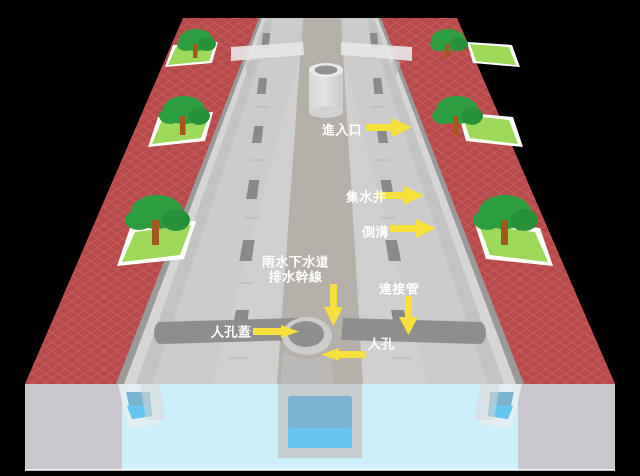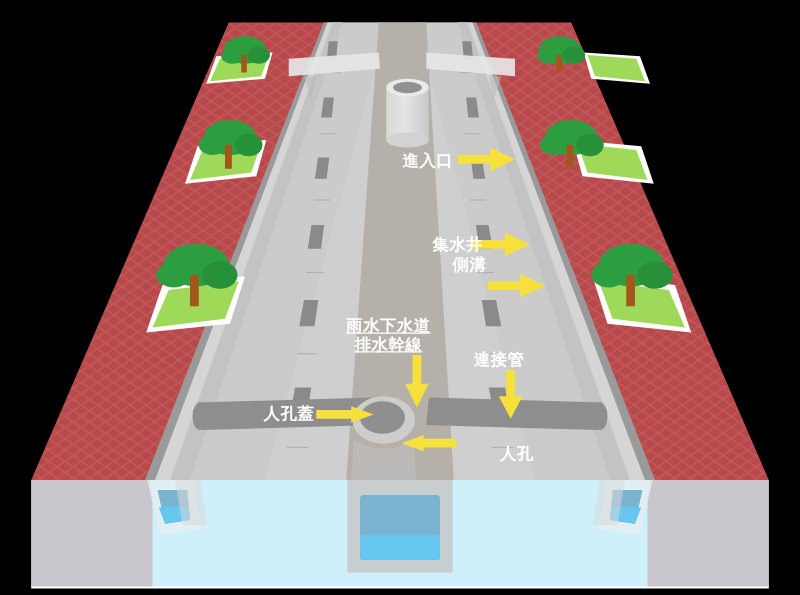--- a/index.html
+++ b/index.html
@@ -239,20 +239,20 @@
     </g>
     <g>
       <rect x="337" y="351" width="28" height="7"></rect>
       <polygon points="339,348 321,354.5 339,361"></polygon>
     </g>
   </g>
 </svg>
 
 <div class="lbl" style="left:322px;top:122px;">進入口</div>
 <div class="lbl" style="left:346px;top:189px;">集水井</div>
-<div class="lbl" style="left:362px;top:205px;text-align:right;">側溝</div>
-<div class="lbl" style="left:277px;top:254px;text-decoration:underline;">雨水下水道
+<div class="lbl" style="left:362px;top:224px;text-align:right;">側溝</div>
+<div class="lbl" style="left:262px;top:254px;">雨水下水道
 排水幹線</div>
 <div class="lbl" style="left:379px;top:281px;">連接管</div>
 <div class="lbl" style="left:211px;top:324px;text-align:center;">人孔蓋</div>
-<div class="lbl" style="left:368px;top:356px;margin-left:32px;">人孔</div>
+<div class="lbl" style="left:368px;top:336px;">人孔</div>
 
 </div>
 
 </body></html>

